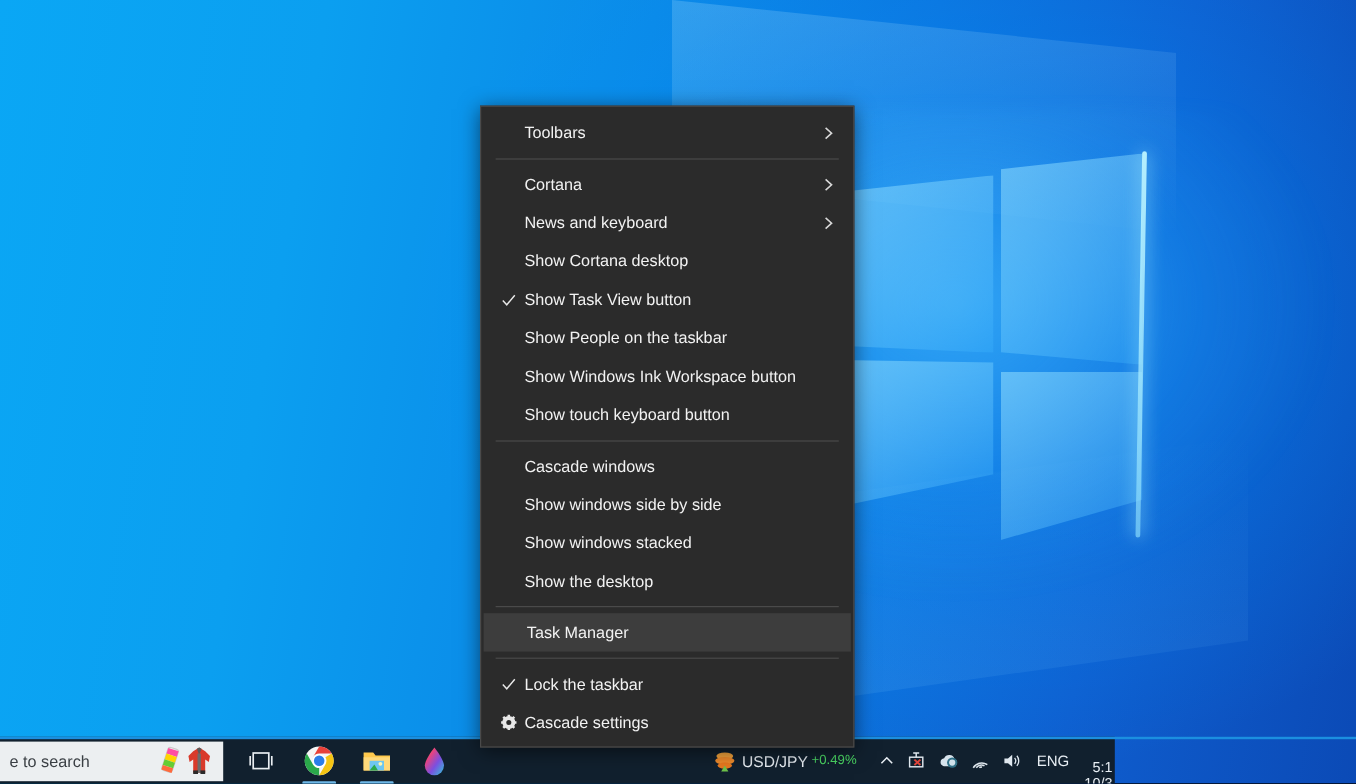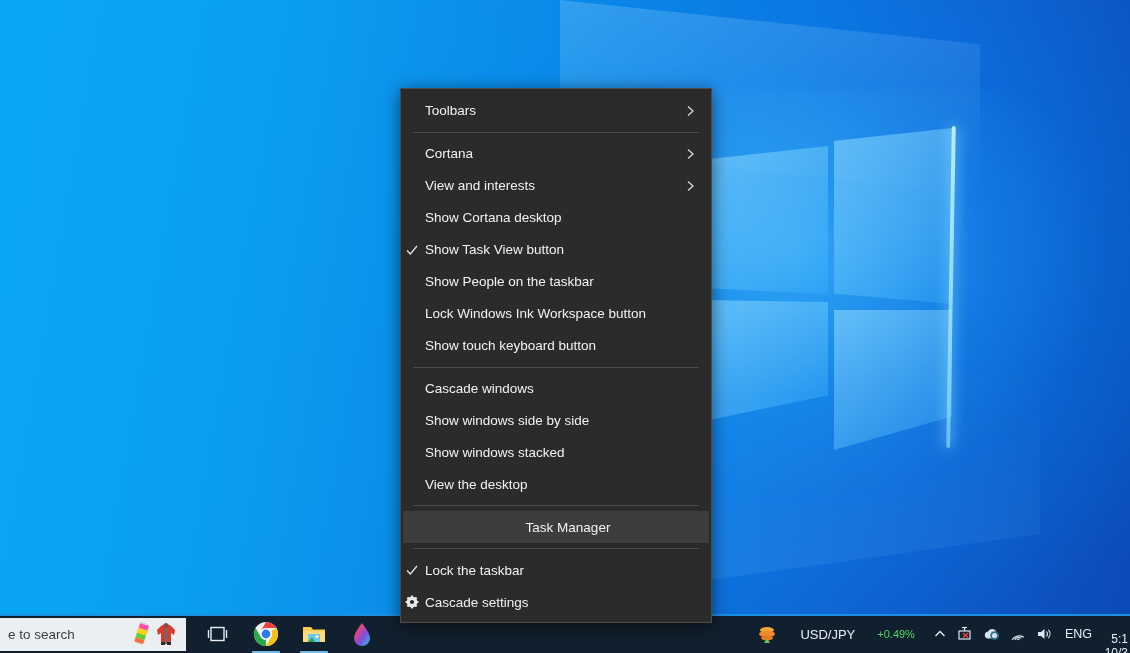--- a/index.html
+++ b/index.html
@@ -49,21 +49,21 @@
     clip-path:polygon(0 0, 100% 0, 100% 76%, 0 100%); }
   .pane-edge {
     position:absolute; left:249px; top:-2px; width:4px; height:322px;
     background:linear-gradient(180deg, rgba(190,245,255,0.95), rgba(150,230,255,0.65));
     box-shadow:0 0 14px rgba(170,240,255,0.9); border-radius:2px;
     transform:skewX(-1deg);
   }
 
   
   .taskbar {
-    position:absolute; left:0; bottom:0; width:1130px; height:39px;
+    position:absolute; left:0; bottom:0; width:929px; height:39px;
     background:#11202e; display:flex; align-items:center;
     border-top:1px solid rgba(255,255,255,0.06);
   }
   .tb-accent-top { position:absolute; left:0; top:-1px; width:1130px; height:2px; background:#1b8fe0; }
 
   .search-box {
     width:188px; height:33px; margin-left:-2px;
     background:#eceff1; display:flex; align-items:center;
     padding-left:10px; gap:6px; flex-shrink:0;
   }
@@ -74,44 +74,44 @@
   .tb-btn {
     width:48px; height:39px; display:flex; align-items:center;
     justify-content:center; position:relative;
   }
   .tb-underline {
     position:absolute; bottom:0; left:10px; right:10px; height:3px;
     background:#6fb8e8; border-radius:1px;
   }
 
   .tray { margin-left:auto; display:flex; align-items:center; height:39px; }
-  .ticker { display:flex; align-items:center; gap:22px; padding:0 12px 0 6px; }
+  .ticker { display:flex; align-items:center; gap:3px; padding:0 12px 0 6px; }
   .ticker-label { color:#e8eef4; font-size:13px; }
   .ticker-change { color:#4cd964; font-size:11px; }
   .tray-icons { display:flex; align-items:center; gap:0; }
   .tray-btn { width:26px; height:39px; display:flex; align-items:center; justify-content:center; }
   .lang { color:#e8eef4; font-size:12.5px; padding:0 8px; }
   .clock { color:#e8eef4; font-size:12px; line-height:14px; text-align:right;
            padding-right:2px; width:30px; overflow:hidden; white-space:nowrap;margin-top:24px; }
 
   
   .ctxmenu {
     position:absolute; left:400px; top:88px; width:312px; height:535px;
     background:#2b2b2b;
     border:1px solid #4a4a4a;
     box-shadow:0 3px 16px rgba(0,0,0,0.55);
     padding:6px 0 4px 0;
     display:flex; flex-direction:column;
   }
   .mi {
     height:32px; display:flex; align-items:center; position:relative;
-    color:#f2f2f2; font-size:13.5px; white-space:nowrap;
+    padding-left:12px; color:#f2f2f2; font-size:13.5px; white-space:nowrap;
     cursor:default;
   }
-  .mi.selected { background:#3d3d3d; margin:0 2px;justify-content:center; }
+  .mi.selected { background:#3d3d3d; margin:0 2px; }
   .mi-icon {
     width:22px; flex-shrink:0; display:flex; align-items:center;
     justify-content:center; color:#e8e8e8; margin-right:2px;
   }
   .mi-label { padding-left:0; }
   .mi-arrow {
     position:absolute; right:14px; top:50%; transform:translateY(-50%);
     color:#d8d8d8; display:flex; align-items:center;
   }
   .sep { height:1px; background:#4a4a4a; margin:5px 12px; }
@@ -282,21 +282,21 @@
         <span class="mi-icon"></span>
         <span class="mi-label">Cortana</span>
         <span class="mi-arrow">
           <svg width="13" height="13" viewBox="0 0 13 13">
             <polyline points="4,2 9,6.5 4,11" fill="none" stroke="currentColor" stroke-width="1.3"></polyline>
           </svg>
         </span>
       </div>
       <div class="mi">
         <span class="mi-icon"></span>
-        <span class="mi-label">View and interests</span>
+        <span class="mi-label">News and keyboard</span>
         <span class="mi-arrow">
           <svg width="13" height="13" viewBox="0 0 13 13">
             <polyline points="4,2 9,6.5 4,11" fill="none" stroke="currentColor" stroke-width="1.3"></polyline>
           </svg>
         </span>
       </div>
       <div class="mi">
         <span class="mi-icon"></span>
         <span class="mi-label">Show Cortana desktop</span>
       </div>
@@ -307,42 +307,42 @@
           </svg>
         </span>
         <span class="mi-label">Show Task View button</span>
       </div>
       <div class="mi">
         <span class="mi-icon"></span>
         <span class="mi-label">Show People on the taskbar</span>
       </div>
       <div class="mi">
         <span class="mi-icon"></span>
-        <span class="mi-label">Lock Windows Ink Workspace button</span>
+        <span class="mi-label">Show Windows Ink Workspace button</span>
       </div>
       <div class="mi">
         <span class="mi-icon"></span>
         <span class="mi-label">Show touch keyboard button</span>
       </div>
       <div class="sep"></div>
       <div class="mi">
         <span class="mi-icon"></span>
         <span class="mi-label">Cascade windows</span>
       </div>
       <div class="mi">
         <span class="mi-icon"></span>
         <span class="mi-label">Show windows side by side</span>
       </div>
       <div class="mi">
         <span class="mi-icon"></span>
         <span class="mi-label">Show windows stacked</span>
       </div>
       <div class="mi">
         <span class="mi-icon"></span>
-        <span class="mi-label">View the desktop</span>
+        <span class="mi-label">Show the desktop</span>
       </div>
       <div class="sep"></div>
       <div class="mi selected">
         <span class="mi-icon"></span>
         <span class="mi-label">Task Manager</span>
       </div>
       <div class="sep"></div>
       <div class="mi">
         <span class="mi-icon">
           <svg width="14" height="14" viewBox="0 0 14 14">

